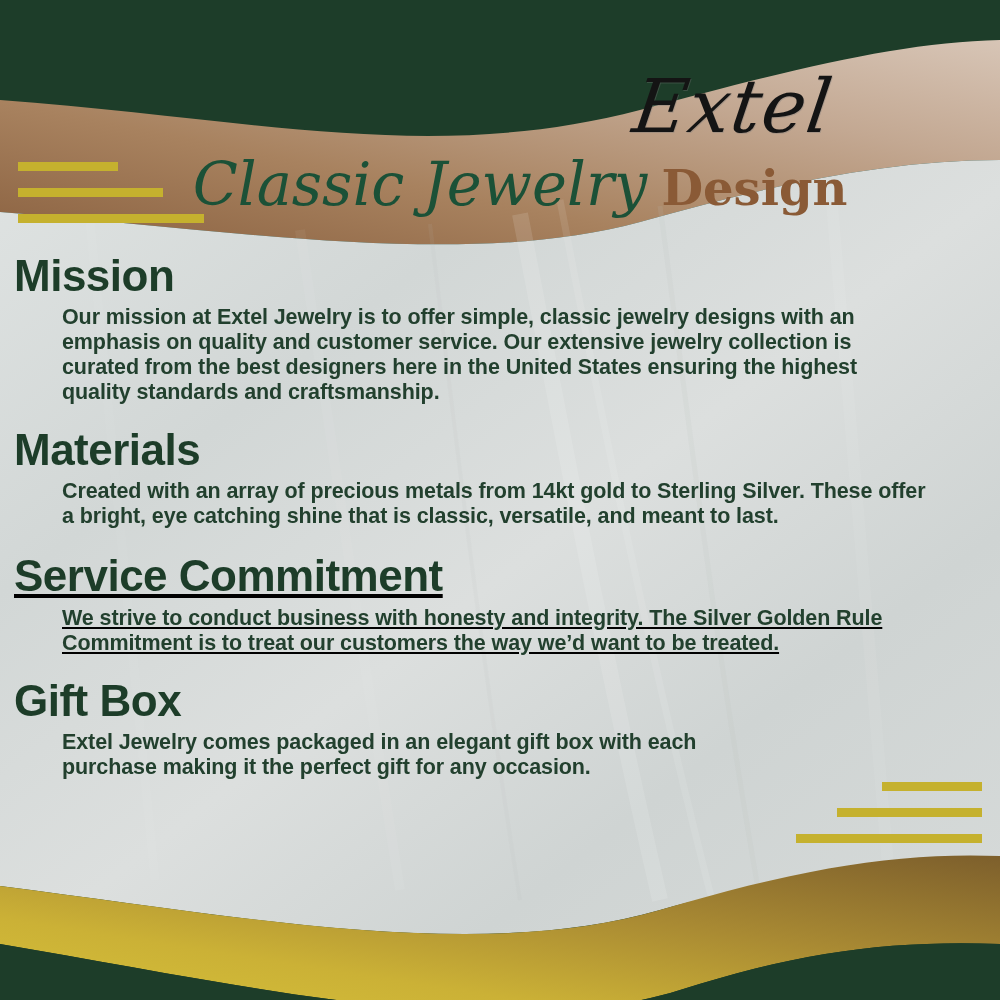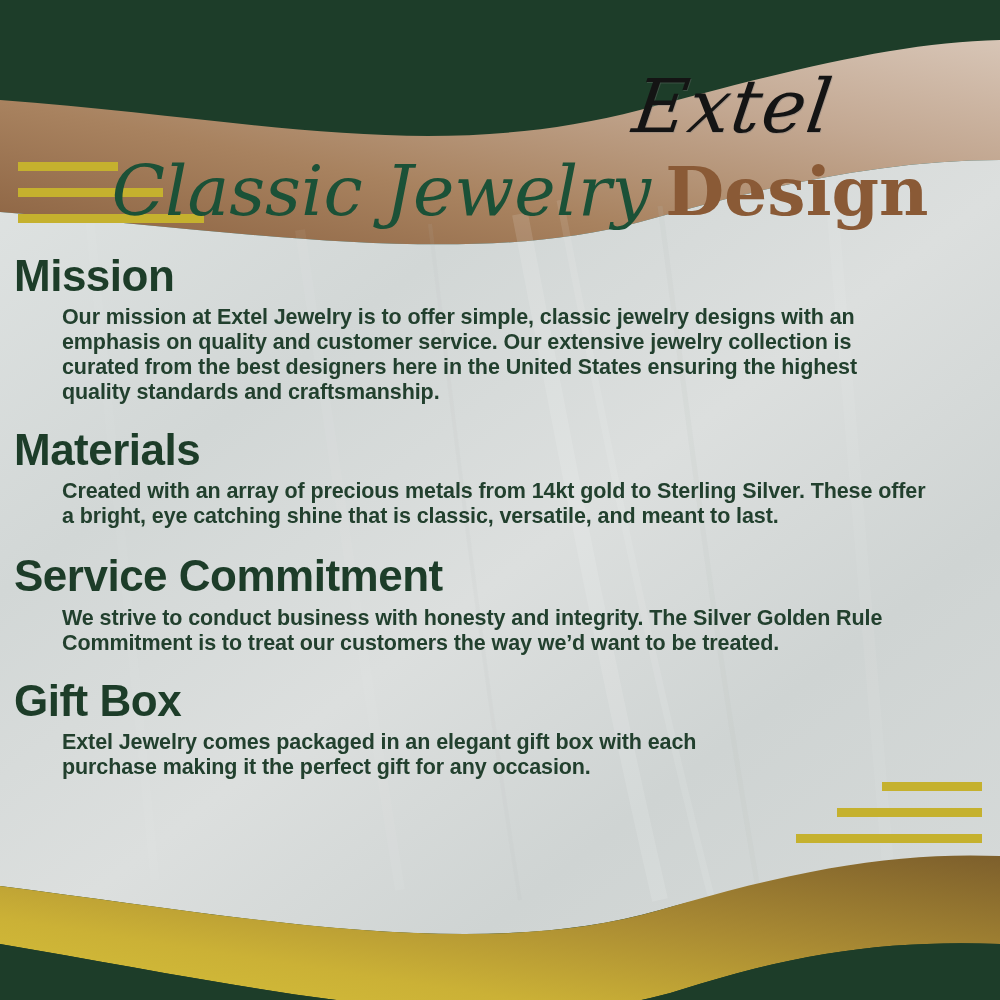--- a/index.html
+++ b/index.html
@@ -72,29 +72,29 @@
   .headline {
     margin-top:10px;
     text-align:center;
     white-space:nowrap;
     padding-left:40px;
   }
   .headline .classic {
     font-family:"DejaVu Serif", serif;
     font-style:italic;
     font-weight:400;
-    font-size:70px;
+    font-size:59px;
     color:#1b5137;
     letter-spacing:0px;
   }
   .headline .design {
     font-family:"DejaVu Serif", serif;
     font-style:normal;
     font-weight:700;
-    font-size:68px;
+    font-size:48px;
     color:#8a5a36;
     letter-spacing:0px;
     margin-left:14px;
     margin-top:32px;
   }
 
   
   .sections {
     position:absolute;
     left:0; top:253px;
@@ -121,21 +121,21 @@
     line-height:25px;
     color:#22402e;
     padding-left:62px;
     padding-right:44px;
     margin-top:6px;
     letter-spacing:-0.1px;
   }
 
   .sec-mission    { margin-bottom:22px; }
   .sec-materials  { margin-bottom:24px; }
-  .sec-service    { margin-bottom:22px; }
+  .sec-service    { margin-bottom:22px;text-decoration:underline; }
   .sec-giftbox    { margin-bottom:14px; }
 
   .sec-giftbox .section-body { padding-right:240px; }
 </style>
 </head>
 <body>
 
 <div id="poster">
 
   <svg class="paper-svg" viewBox="0 0 1000 1000" preserveAspectRatio="none">

